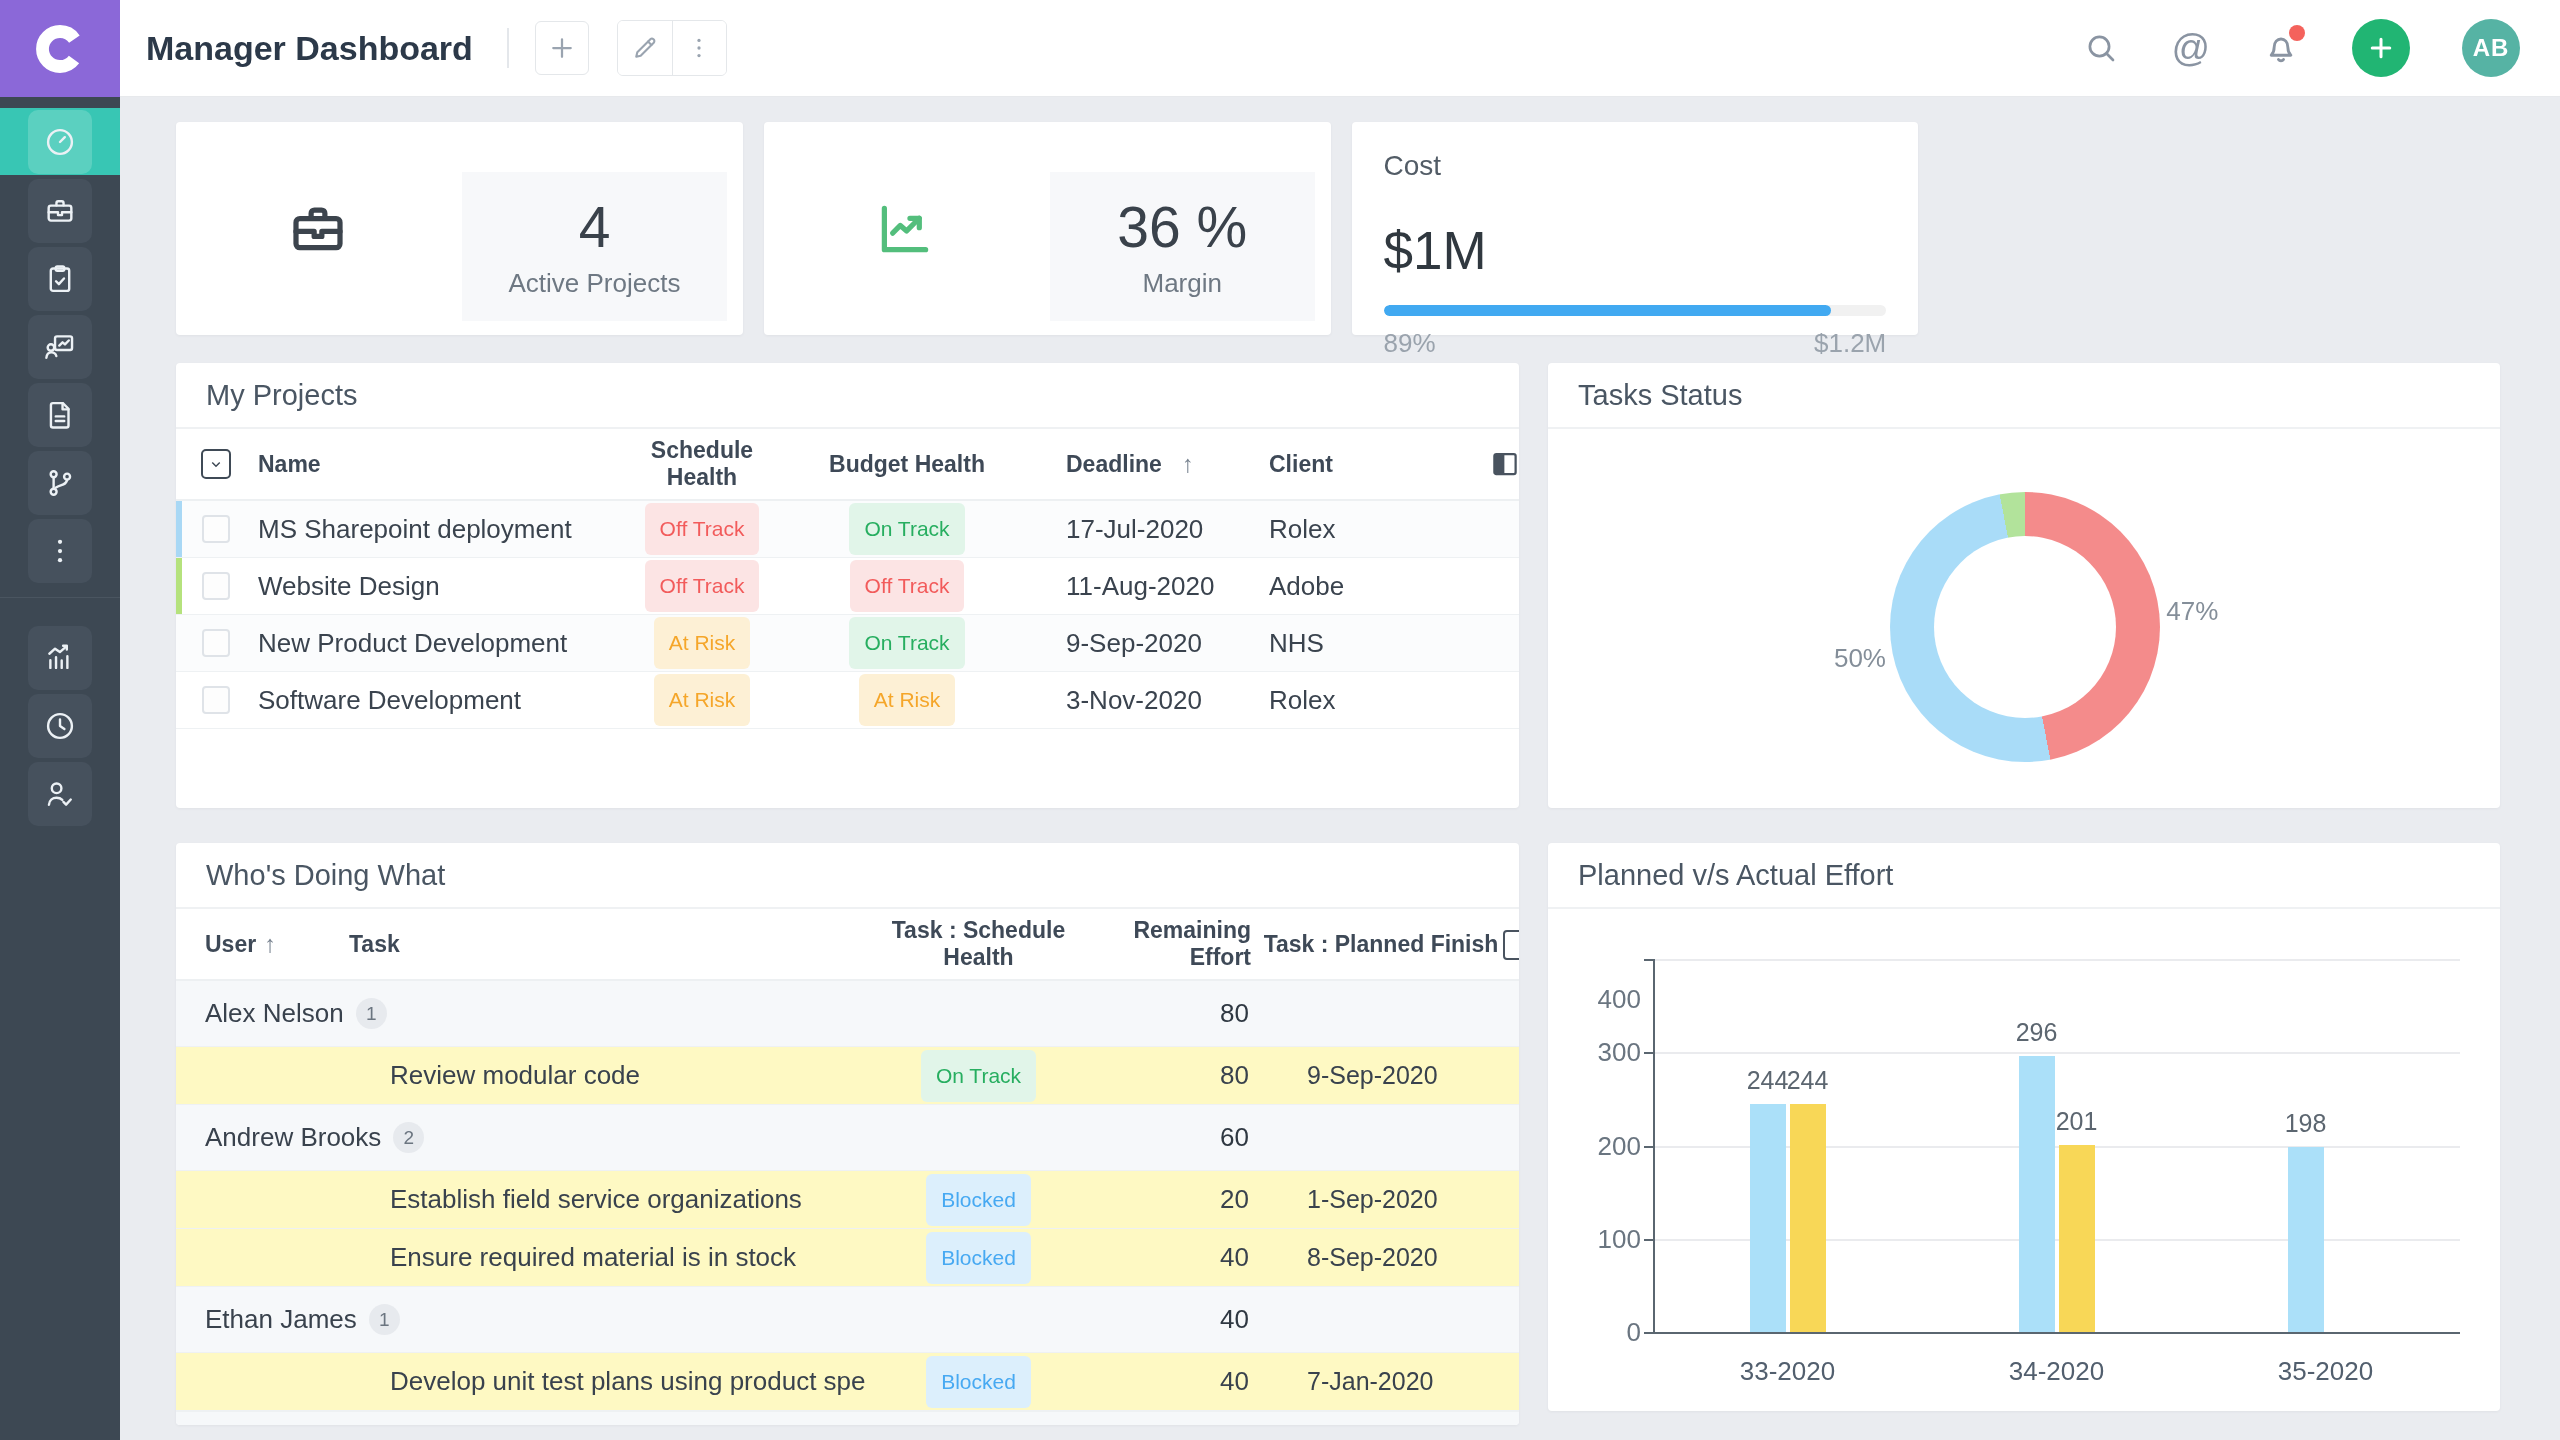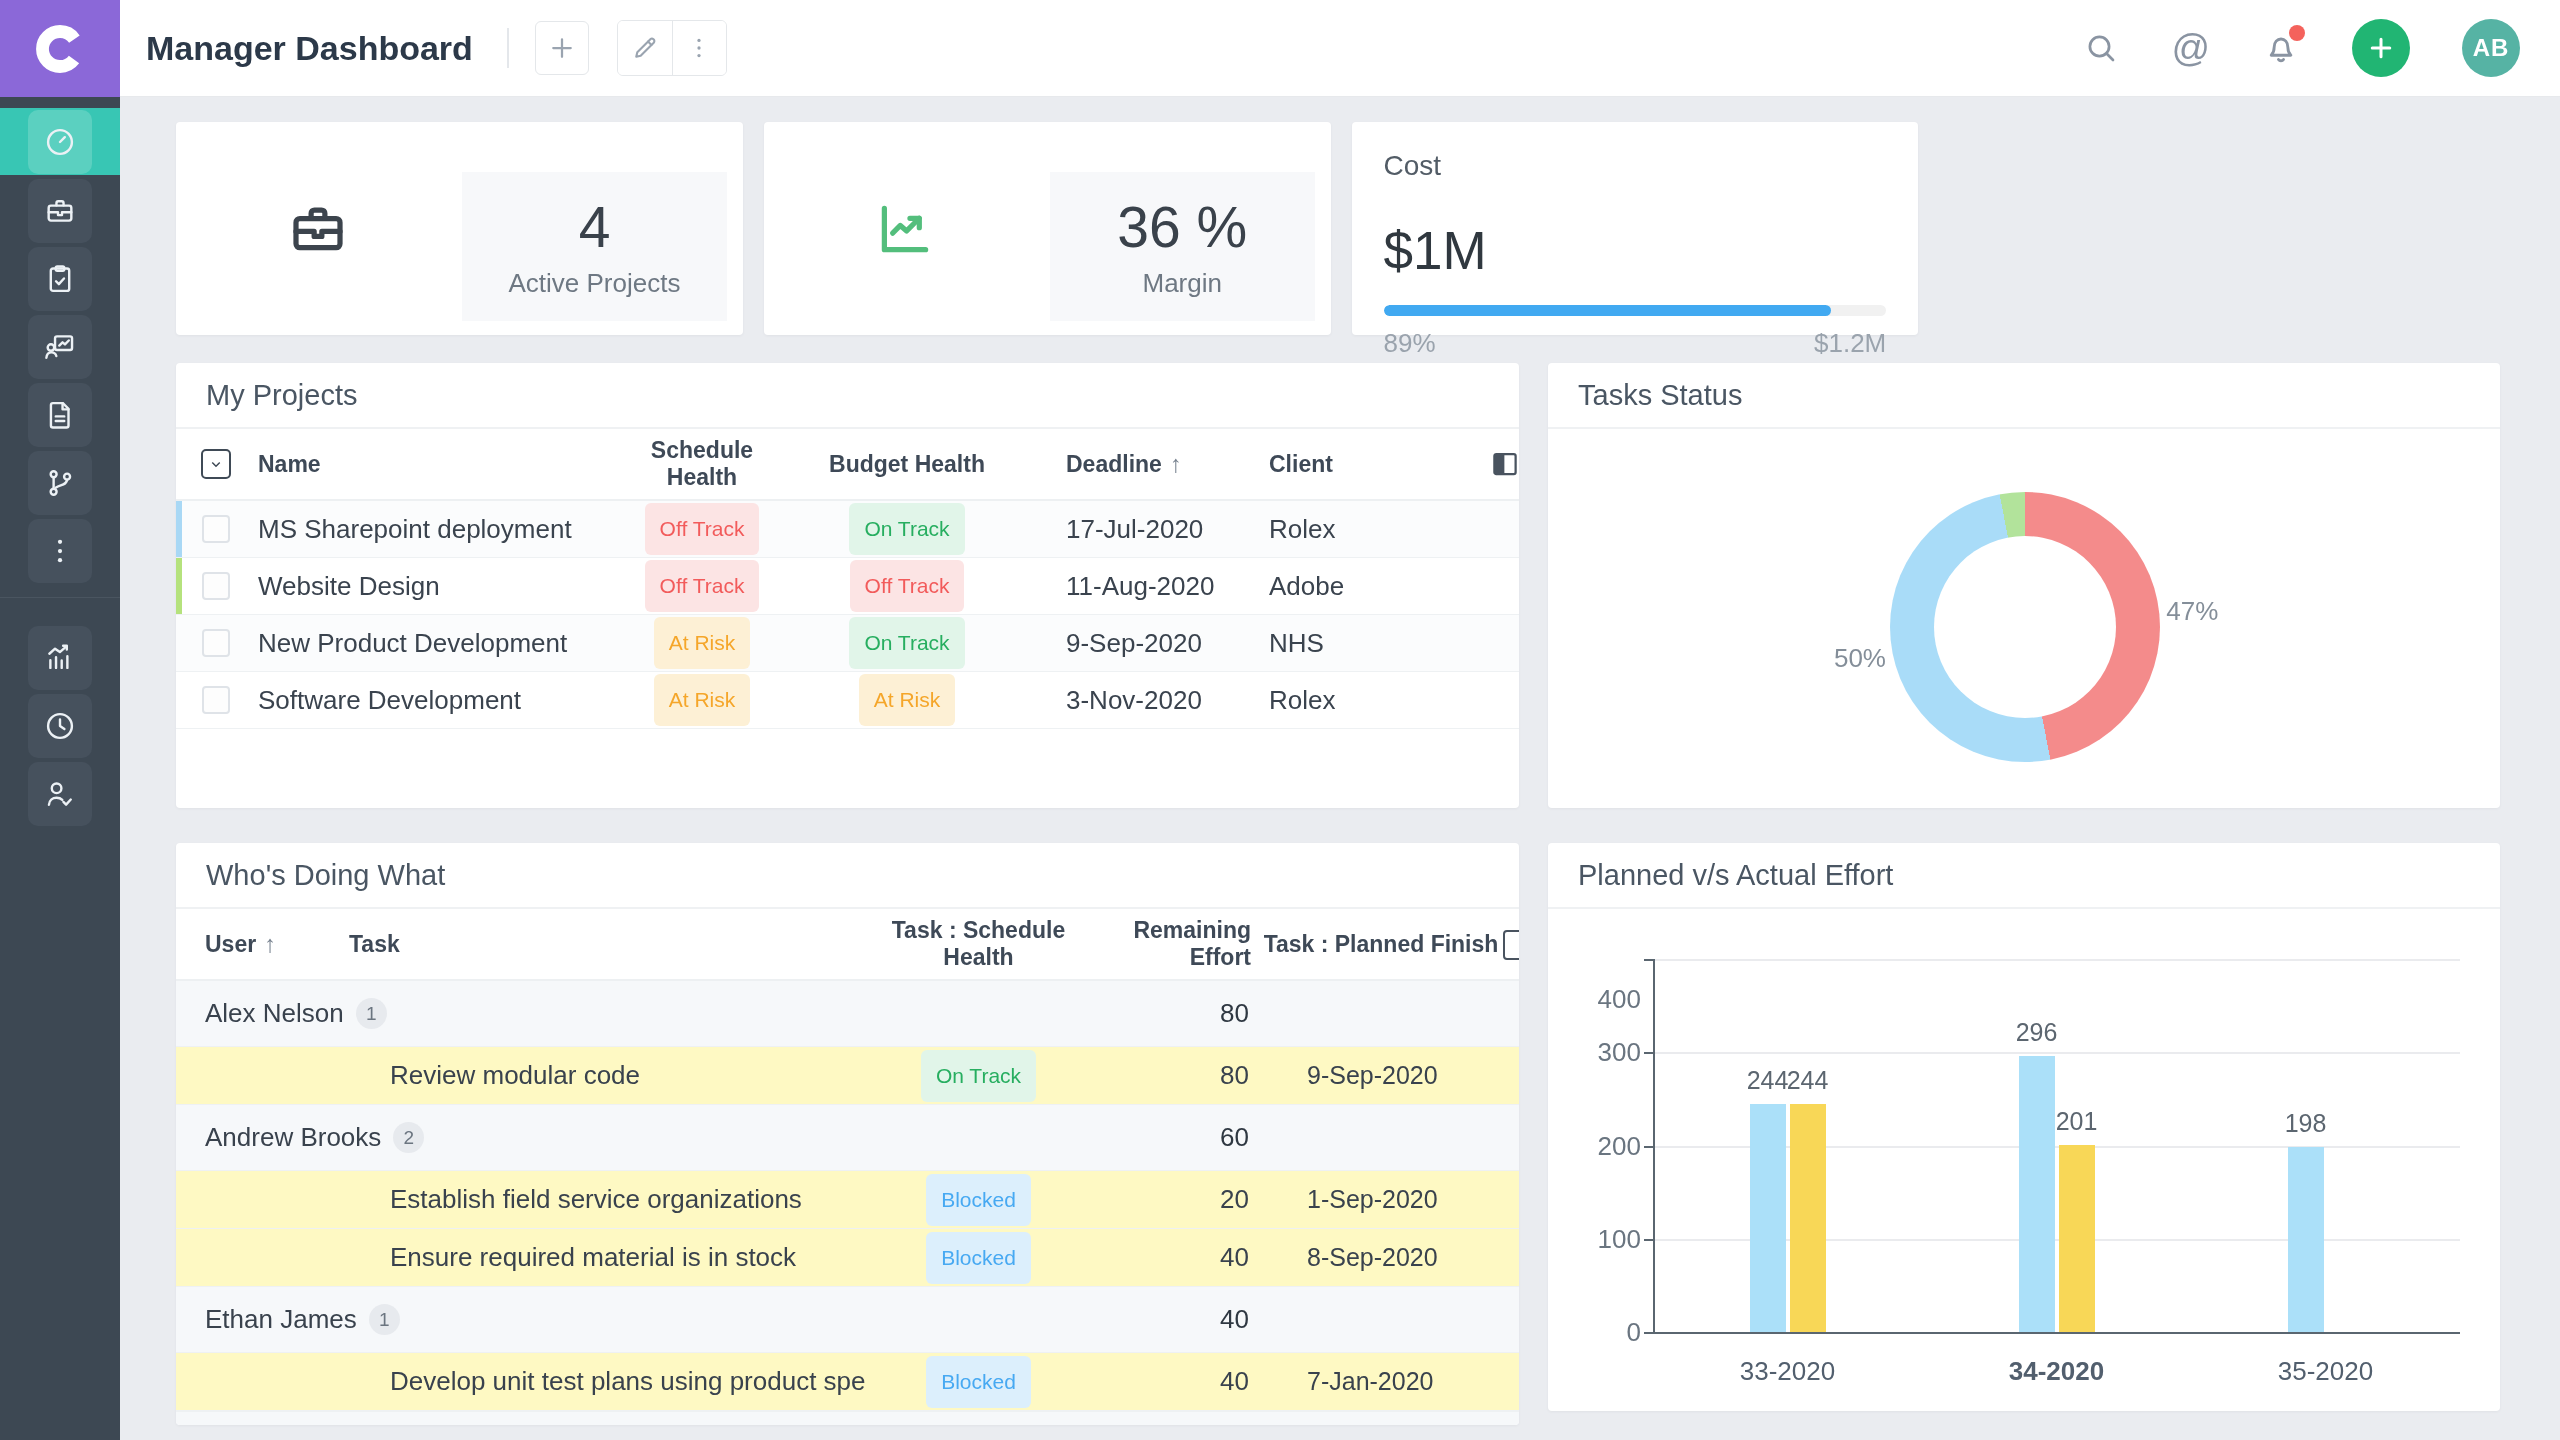--- a/index.html
+++ b/index.html
@@ -62,21 +62,21 @@
   .mp-grid { display:grid; grid-template-columns:82px 362px 164px 246px 224px 212px 1fr; align-items:center; }
   .mp-head { height:72px; border-bottom:2px solid #EDF0F2; font-size:23px; font-weight:700; color:#3E4957; }
   .mp-row { height:57px; border-bottom:1px solid #EEF1F3; font-size:26px; color:#3A434E; position:relative; cursor:pointer; }
   .mp-row:nth-child(odd) { background:#FBFCFD; }
   .stripe { position:absolute; left:0; top:0; bottom:0; width:6px; }
   .cb { width:28px; height:28px; border:2px solid #DFE3E8; border-radius:4px; background:#FDFDFD; margin-left:26px; cursor:pointer; }
   .cb-head { width:30px; height:30px; border:2px solid #3F4A56; border-radius:5px; margin-left:25px; display:flex; align-items:center; justify-content:center; cursor:pointer; }
   .cb-head svg { stroke:#3F4A56; fill:none; stroke-width:2; }
   .col-center { text-align:center; justify-self:center; }
   .pill { display:inline-block; padding:14px 15px; border-radius:6px; font-size:21px; font-weight:500; white-space:nowrap; }
-  .hdr-sort { display:flex; align-items:flex-end; gap:8px; }
+  .hdr-sort { display:flex; align-items:flex-end; gap:20px; }
   .sort-arrow { font-size:24px; color:#76818E; font-weight:400; }
   .pad-deadline { padding-left:36px; }
   .pad-client { padding-left:15px; }
   .cols-icon { justify-self:start; margin-left:24px; cursor:pointer; display:flex; }
   .cols-icon svg { stroke:#49535F; stroke-width:1.8; fill:none; }
 
   
   .tasks-status { left:1428px; top:266px; width:952px; height:445px; }
   .donut-wrap { position:relative; height:489px; }
   .donut { position:absolute; left:342px; top:63px; width:270px; height:270px; border-radius:50%; }
@@ -482,21 +482,21 @@
           <div class="gridline" style="left: 105px; width: 807px; top: 50px;"></div>
           <div class="ytick" style="left: 96px; top: 50px;"></div>
           <div class="ylabel" style="left: 0px; top: 50px; margin-top: 40px;">400</div>
           <div class="axis-x" style="left: 105px; width: 807px; top: 423px;"></div>
           <div class="axis-y" style="left: 105px; top: 50px; height: 375px;"></div>
           <div class="xlabel" style="left: 149.5px; top: 447px;">33-2020</div>
           <div class="bar" style="left: 201.5px; width: 36px; top: 195.47px; height: 227.53px; background: rgb(171, 224, 249);"></div>
           <div class="bar-label" style="left: 159.5px; top: 157.47px;">244</div>
           <div class="bar" style="left: 241.5px; width: 36px; top: 195.47px; height: 227.53px; background: rgb(248, 215, 87);"></div>
           <div class="bar-label" style="left: 199.5px; top: 157.47px;">244</div>
-          <div class="xlabel" style="left: 418.5px; top: 447px; font-weight: bold;">34-2020</div>
+          <div class="xlabel" style="left: 418.5px; top: 447px;">34-2020</div>
           <div class="bar" style="left: 470.5px; width: 36px; top: 146.98px; height: 276.02px; background: rgb(171, 224, 249);"></div>
           <div class="bar-label" style="left: 428.5px; top: 108.98px;">296</div>
           <div class="bar" style="left: 510.5px; width: 36px; top: 235.567px; height: 187.432px; background: rgb(248, 215, 87);"></div>
           <div class="bar-label" style="left: 468.5px; top: 197.567px;">201</div>
           <div class="xlabel" style="left: 687.5px; top: 447px;">35-2020</div>
           <div class="bar" style="left: 739.5px; width: 36px; top: 238.365px; height: 184.635px; background: rgb(171, 224, 249);"></div>
           <div class="bar-label" style="left: 697.5px; top: 200.365px;">198</div>
         </div>
     </section>
 

